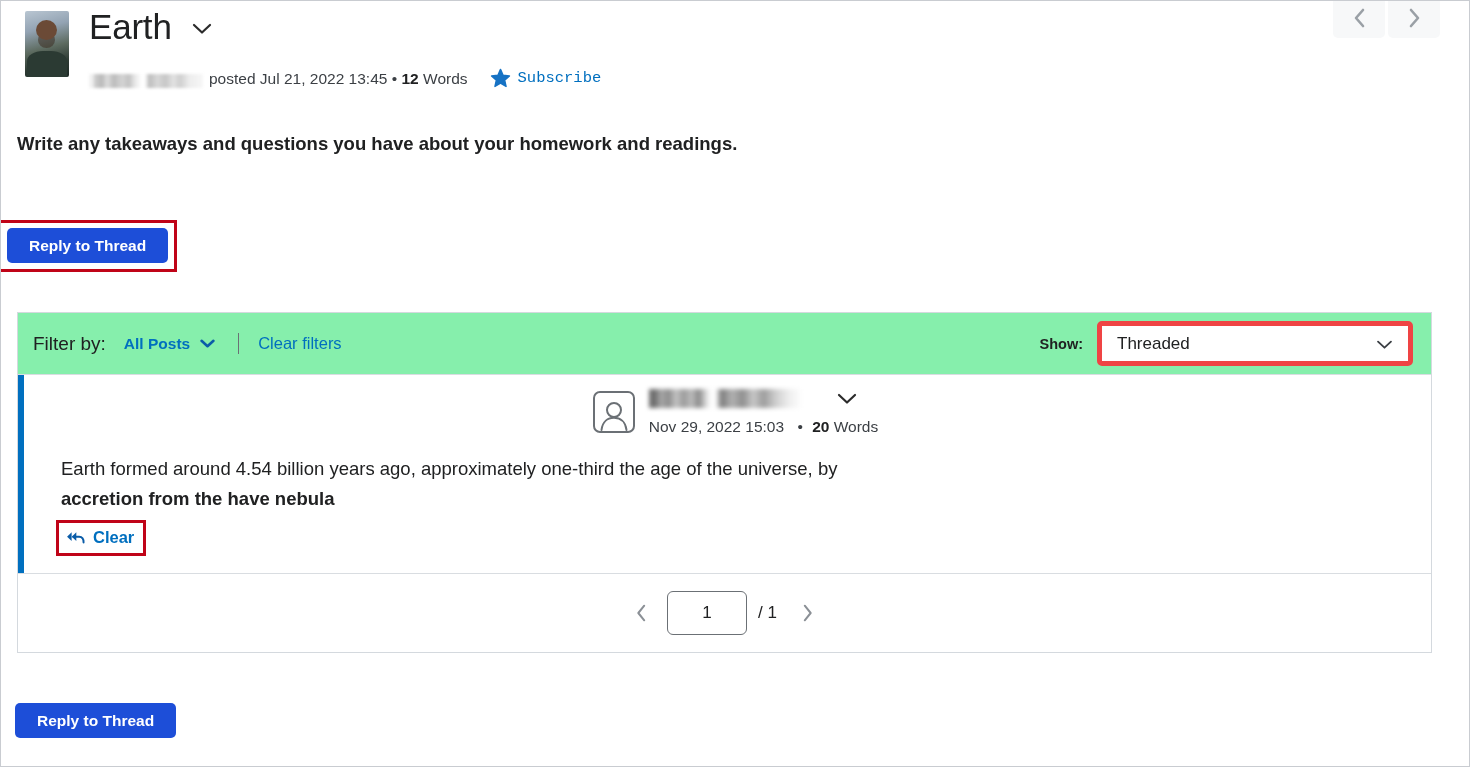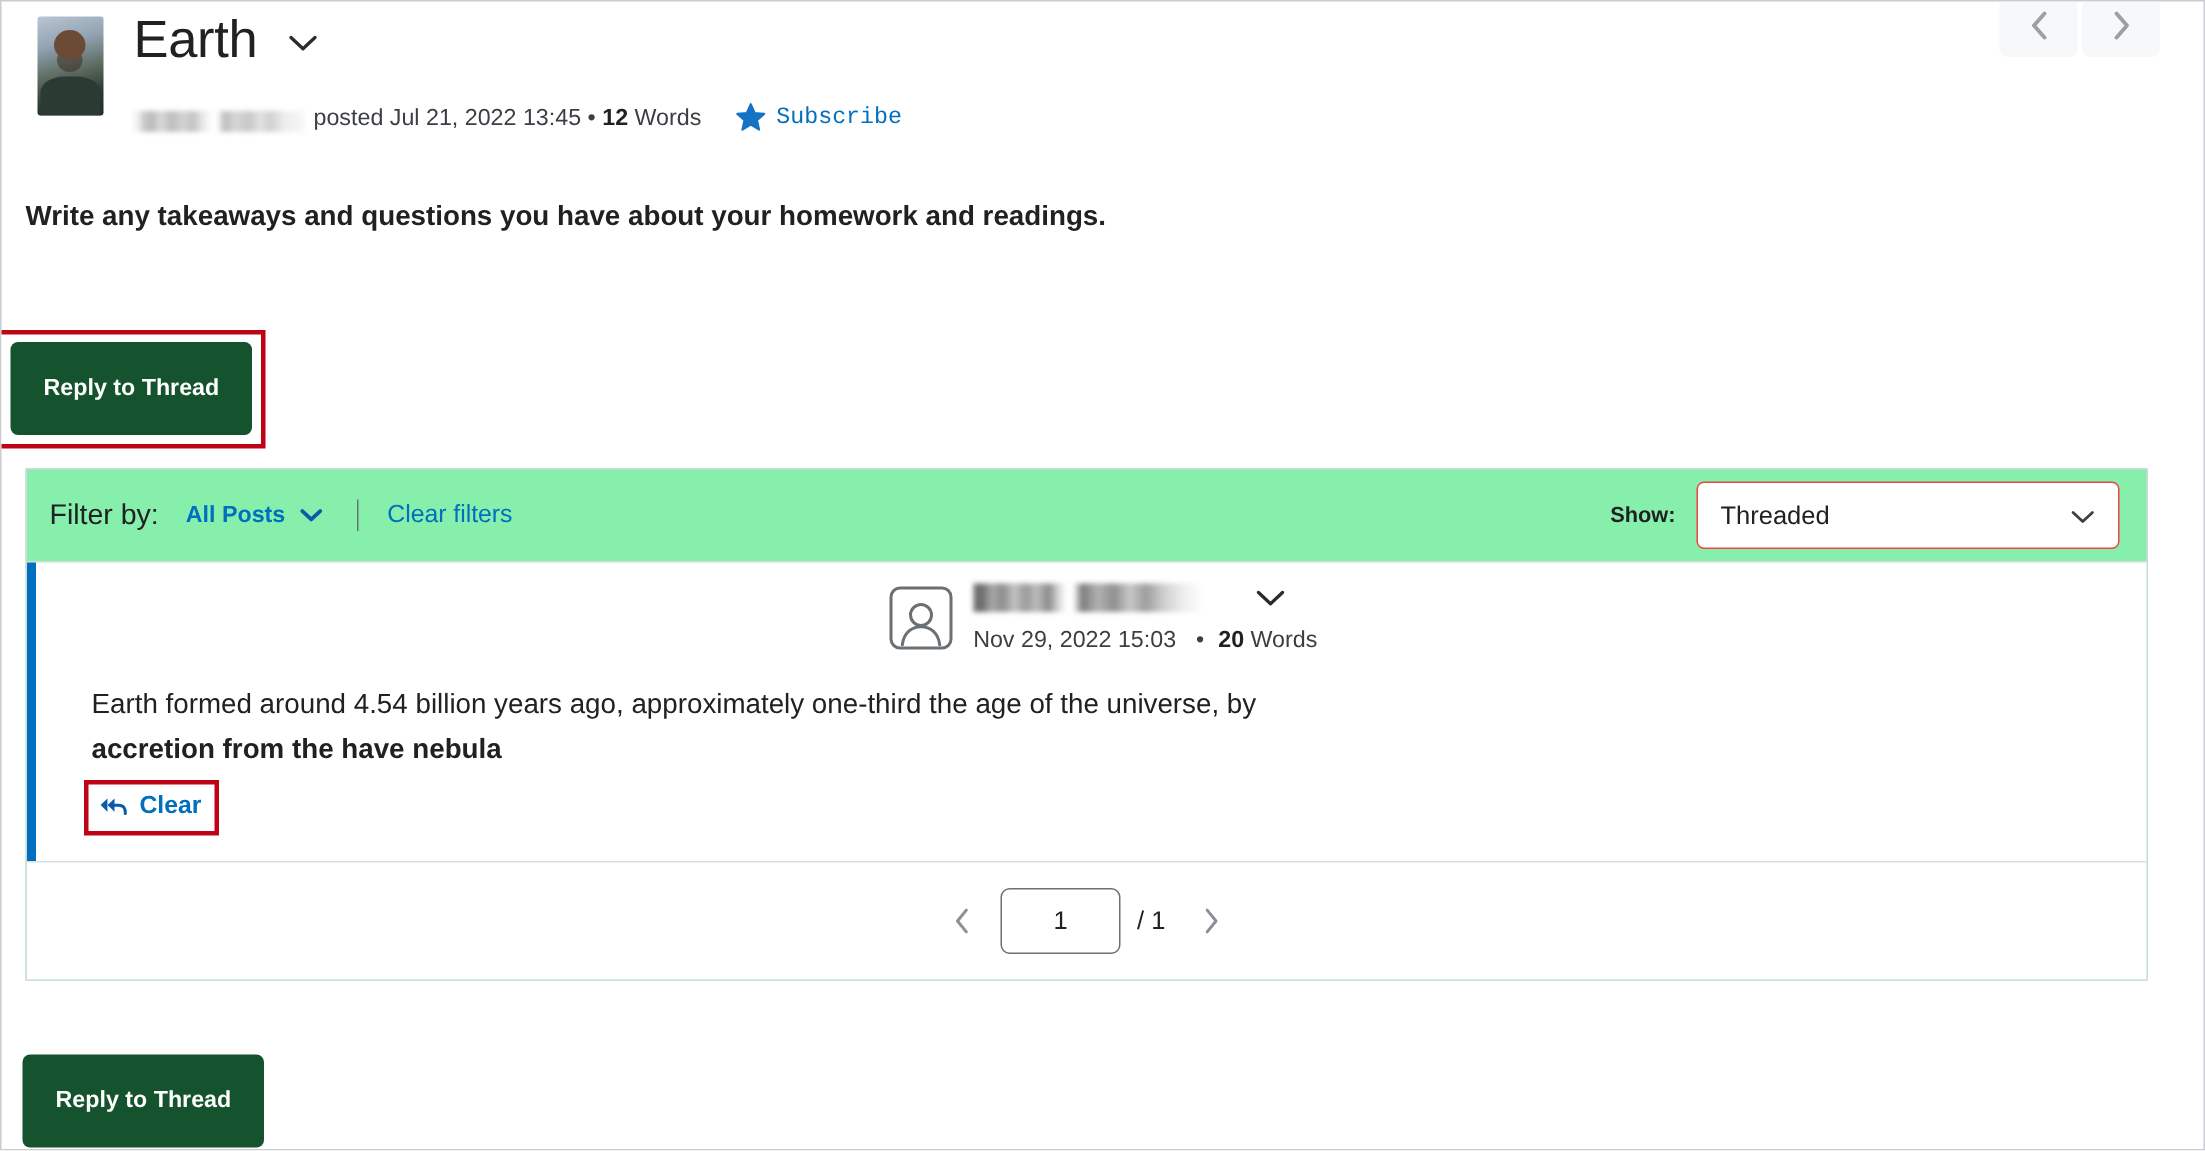--- a/index.html
+++ b/index.html
@@ -120,23 +120,23 @@
     font-size: 18.5px;
     color: #202122;
     font-weight: 700;
   }
 
   
   .btn-primary {
     display: inline-flex;
     align-items: center;
     justify-content: center;
-    height: 62px;
+    height: 35px;
     padding: 0 22px;
-    background: #14532d;
+    background: #1d4ed8;
     color: #ffffff;
     border: none;
     border-radius: 5px;
     font-family: "Liberation Sans", sans-serif;
     font-size: 15.5px;
     font-weight: 700;
     cursor: pointer;
   }
   .redbox {
     border: 3px solid #c00418;
@@ -195,22 +195,22 @@
     display: flex;
     align-items: center;
   }
   .show-label {
     font-size: 14.5px;
     font-weight: 700;
     color: #202122;
     margin-right: 14px;
   }
   .show-select {
-    width: 282px; height: 45px;
-    border: 1px solid #ef4444;
+    width: 316px; height: 45px;
+    border: 5px solid #ef4444;
     border-radius: 5px;
     background: #ffffff;
     display: flex;
     align-items: center;
     padding: 0 14px 0 15px;
     font-size: 17px;
     color: #202122;
     cursor: pointer;
   }
   .show-select .caret { margin-left: auto; display: inline-flex; }

